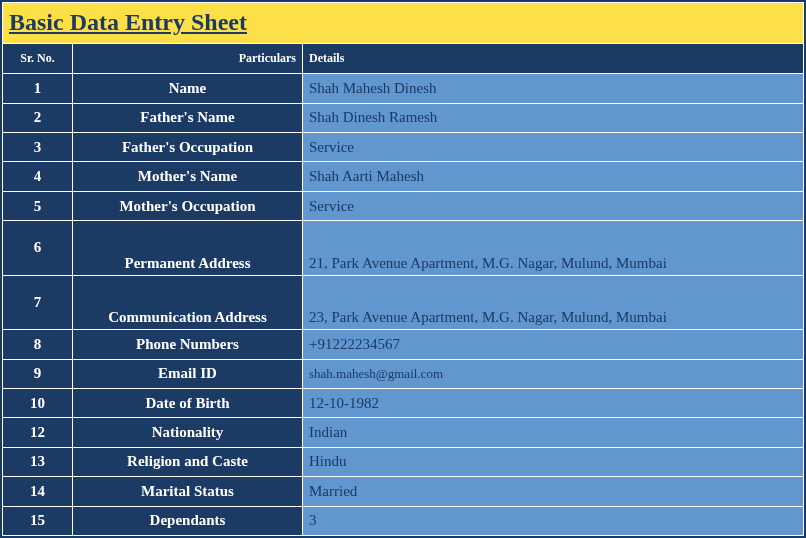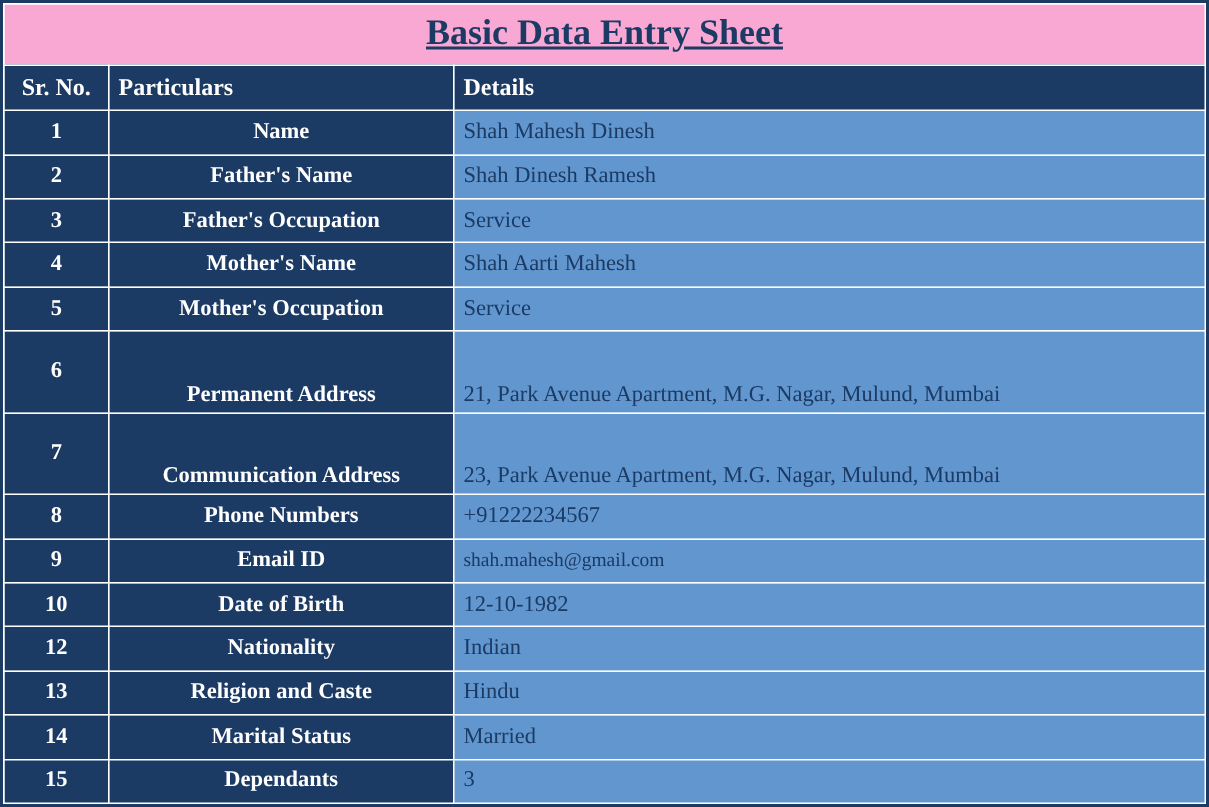--- a/index.html
+++ b/index.html
@@ -19,38 +19,38 @@
     height: 100%;
     border-collapse: collapse;
     table-layout: fixed;
   }
   td, th {
     border: 1px solid #fff;
     vertical-align: middle;
     padding: 2px 6px;
   }
   .title-row td {
-    background: #f9a8d4;
+    background: #fde047;
     color: #1b3a64;
     font-weight: bold;
     font-size: 24px;
-    text-align: center;
+    text-align: left;
     text-decoration: underline;
     height: 34px;
     border-bottom: 1px solid #fff;
   }
   .header-row td {
     background: #1b3a64;
     color: #fff;
     font-weight: bold;
-    font-size: 16px;
+    font-size: 12px;
     height: 24px;
   }
   .header-row td.col-sr { text-align: center; }
-  .header-row td.col-part { text-align: left; }
+  .header-row td.col-part { text-align: right; }
   .header-row td.col-det { text-align: left; }
   tr.data td.col-sr {
     background: #1b3a64;
     color: #fff;
     font-weight: bold;
     text-align: center;
     font-size: 15px;
   }
   tr.data td.col-part {
     background: #1b3a64;

